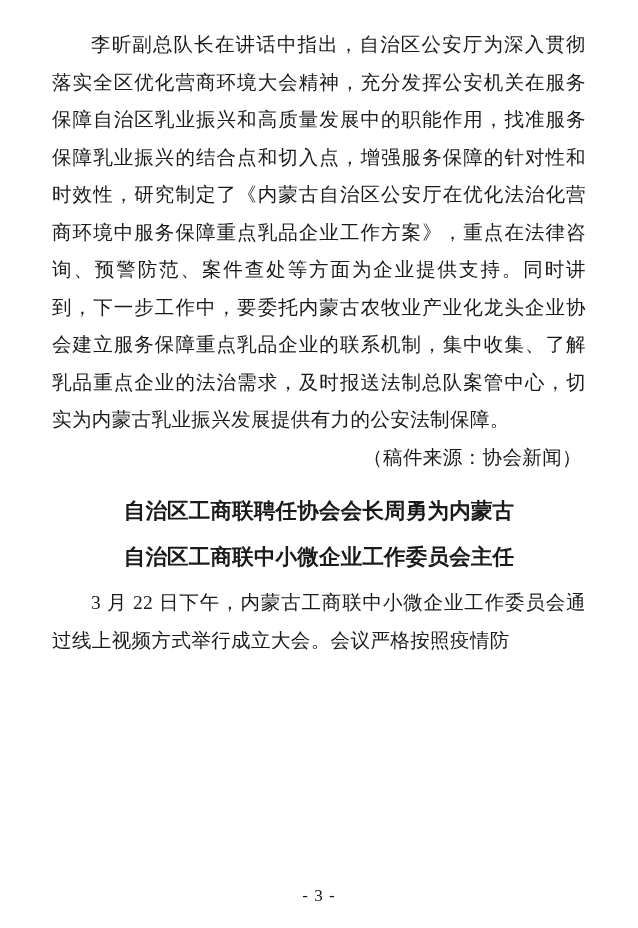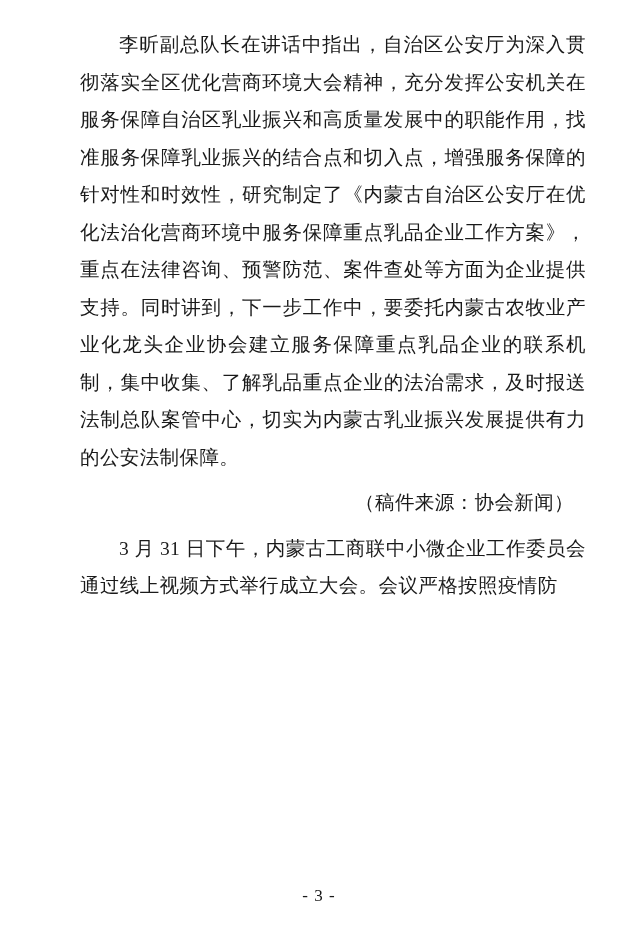--- a/index.html
+++ b/index.html
@@ -15,35 +15,35 @@
     color: #1a1a1a;
     overflow: hidden;
   }
   .page {
     position: absolute;
     left: 0;
     top: 0;
     width: 638px;
     height: 928px;
     box-sizing: border-box;
-    padding: 26px 52px 0 80px;
+    padding: 26px 52px 0 52px;
   }
   .body-text {
     font-size: 19.5px;
     line-height: 37.5px;
     text-align: justify;
     text-justify: inter-ideograph;
     letter-spacing: 0.4px;
   }
   .para {
     margin: 0;
     text-indent: 2em;
   }
   .para-source {
-    margin: 8px;
+    margin: 0;
     text-align: right;
     padding-right: 4px;
   }
   .heading {
     margin: 0;
     font-weight: bold;
     font-size: 21.5px;
     line-height: 46px;
     text-align: center;
     letter-spacing: 0.2px;
@@ -63,17 +63,21 @@
     color: #1a1a1a;
   }
 </style>
 </head>
 <body>
 
 <div class="page">
   <div class="body-text">
     <p class="para">李昕副总队长在讲话中指出，自治区公安厅为深入贯彻落实全区优化营商环境大会精神，充分发挥公安机关在服务保障自治区乳业振兴和高质量发展中的职能作用，找准服务保障乳业振兴的结合点和切入点，增强服务保障的针对性和时效性，研究制定了《内蒙古自治区公安厅在优化法治化营商环境中服务保障重点乳品企业工作方案》，重点在法律咨询、预警防范、案件查处等方面为企业提供支持。同时讲到，下一步工作中，要委托内蒙古农牧业产业化龙头企业协会建立服务保障重点乳品企业的联系机制，集中收集、了解乳品重点企业的法治需求，及时报送法制总队案管中心，切实为内蒙古乳业振兴发展提供有力的公安法制保障。</p>
     <p class="para-source">（稿件来源：协会新闻）</p>
-    <p class="para">3 月 31 日下午，内蒙古工商联中小微企业工作委员会通过线上视频方式举行成立大会。会议严格按照疫情防</p>
+    <div class="heading-block">
+      <p class="heading">自治区工商联聘任协会会长周勇为内蒙古</p>
+      <p class="heading">自治区工商联中小微企业工作委员会主任</p>
+    </div>
+    <p class="para">3 月 22 日下午，内蒙古工商联中小微企业工作委员会通过线上视频方式举行成立大会。会议严格按照疫情防</p>
   </div>
 </div>
 
 <div class="footer">- 3 -</div>
 
 </body></html>

